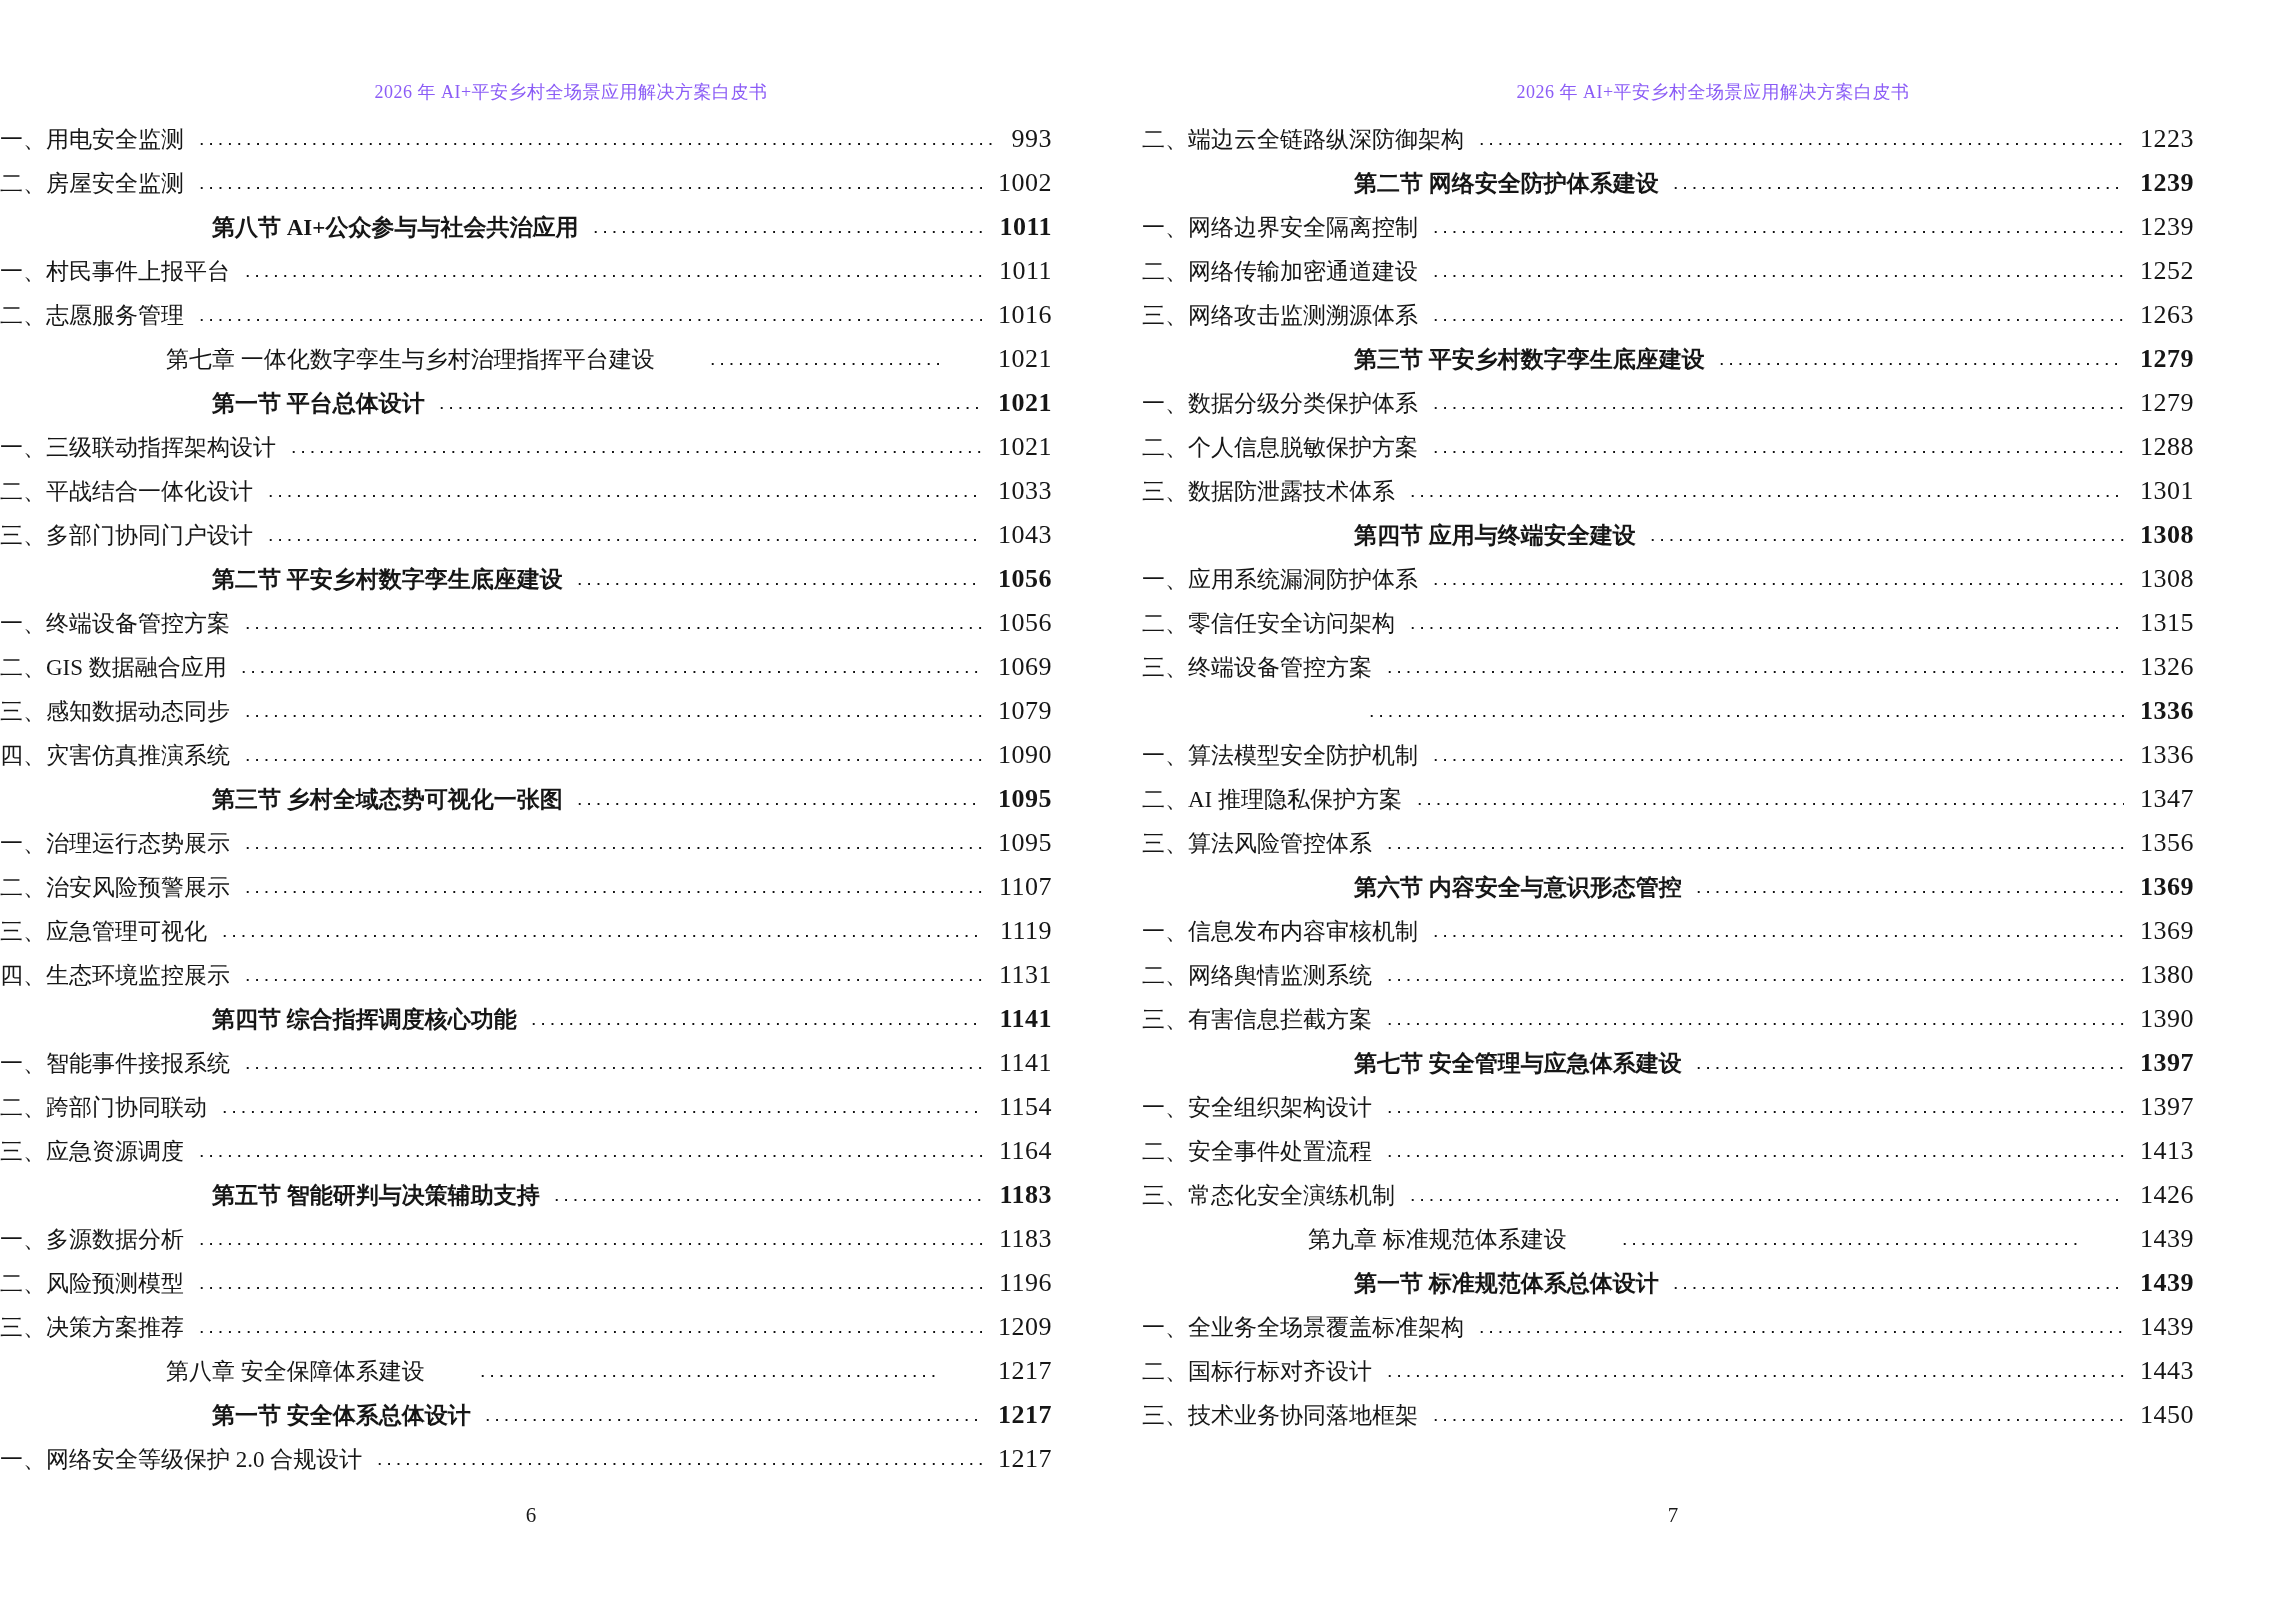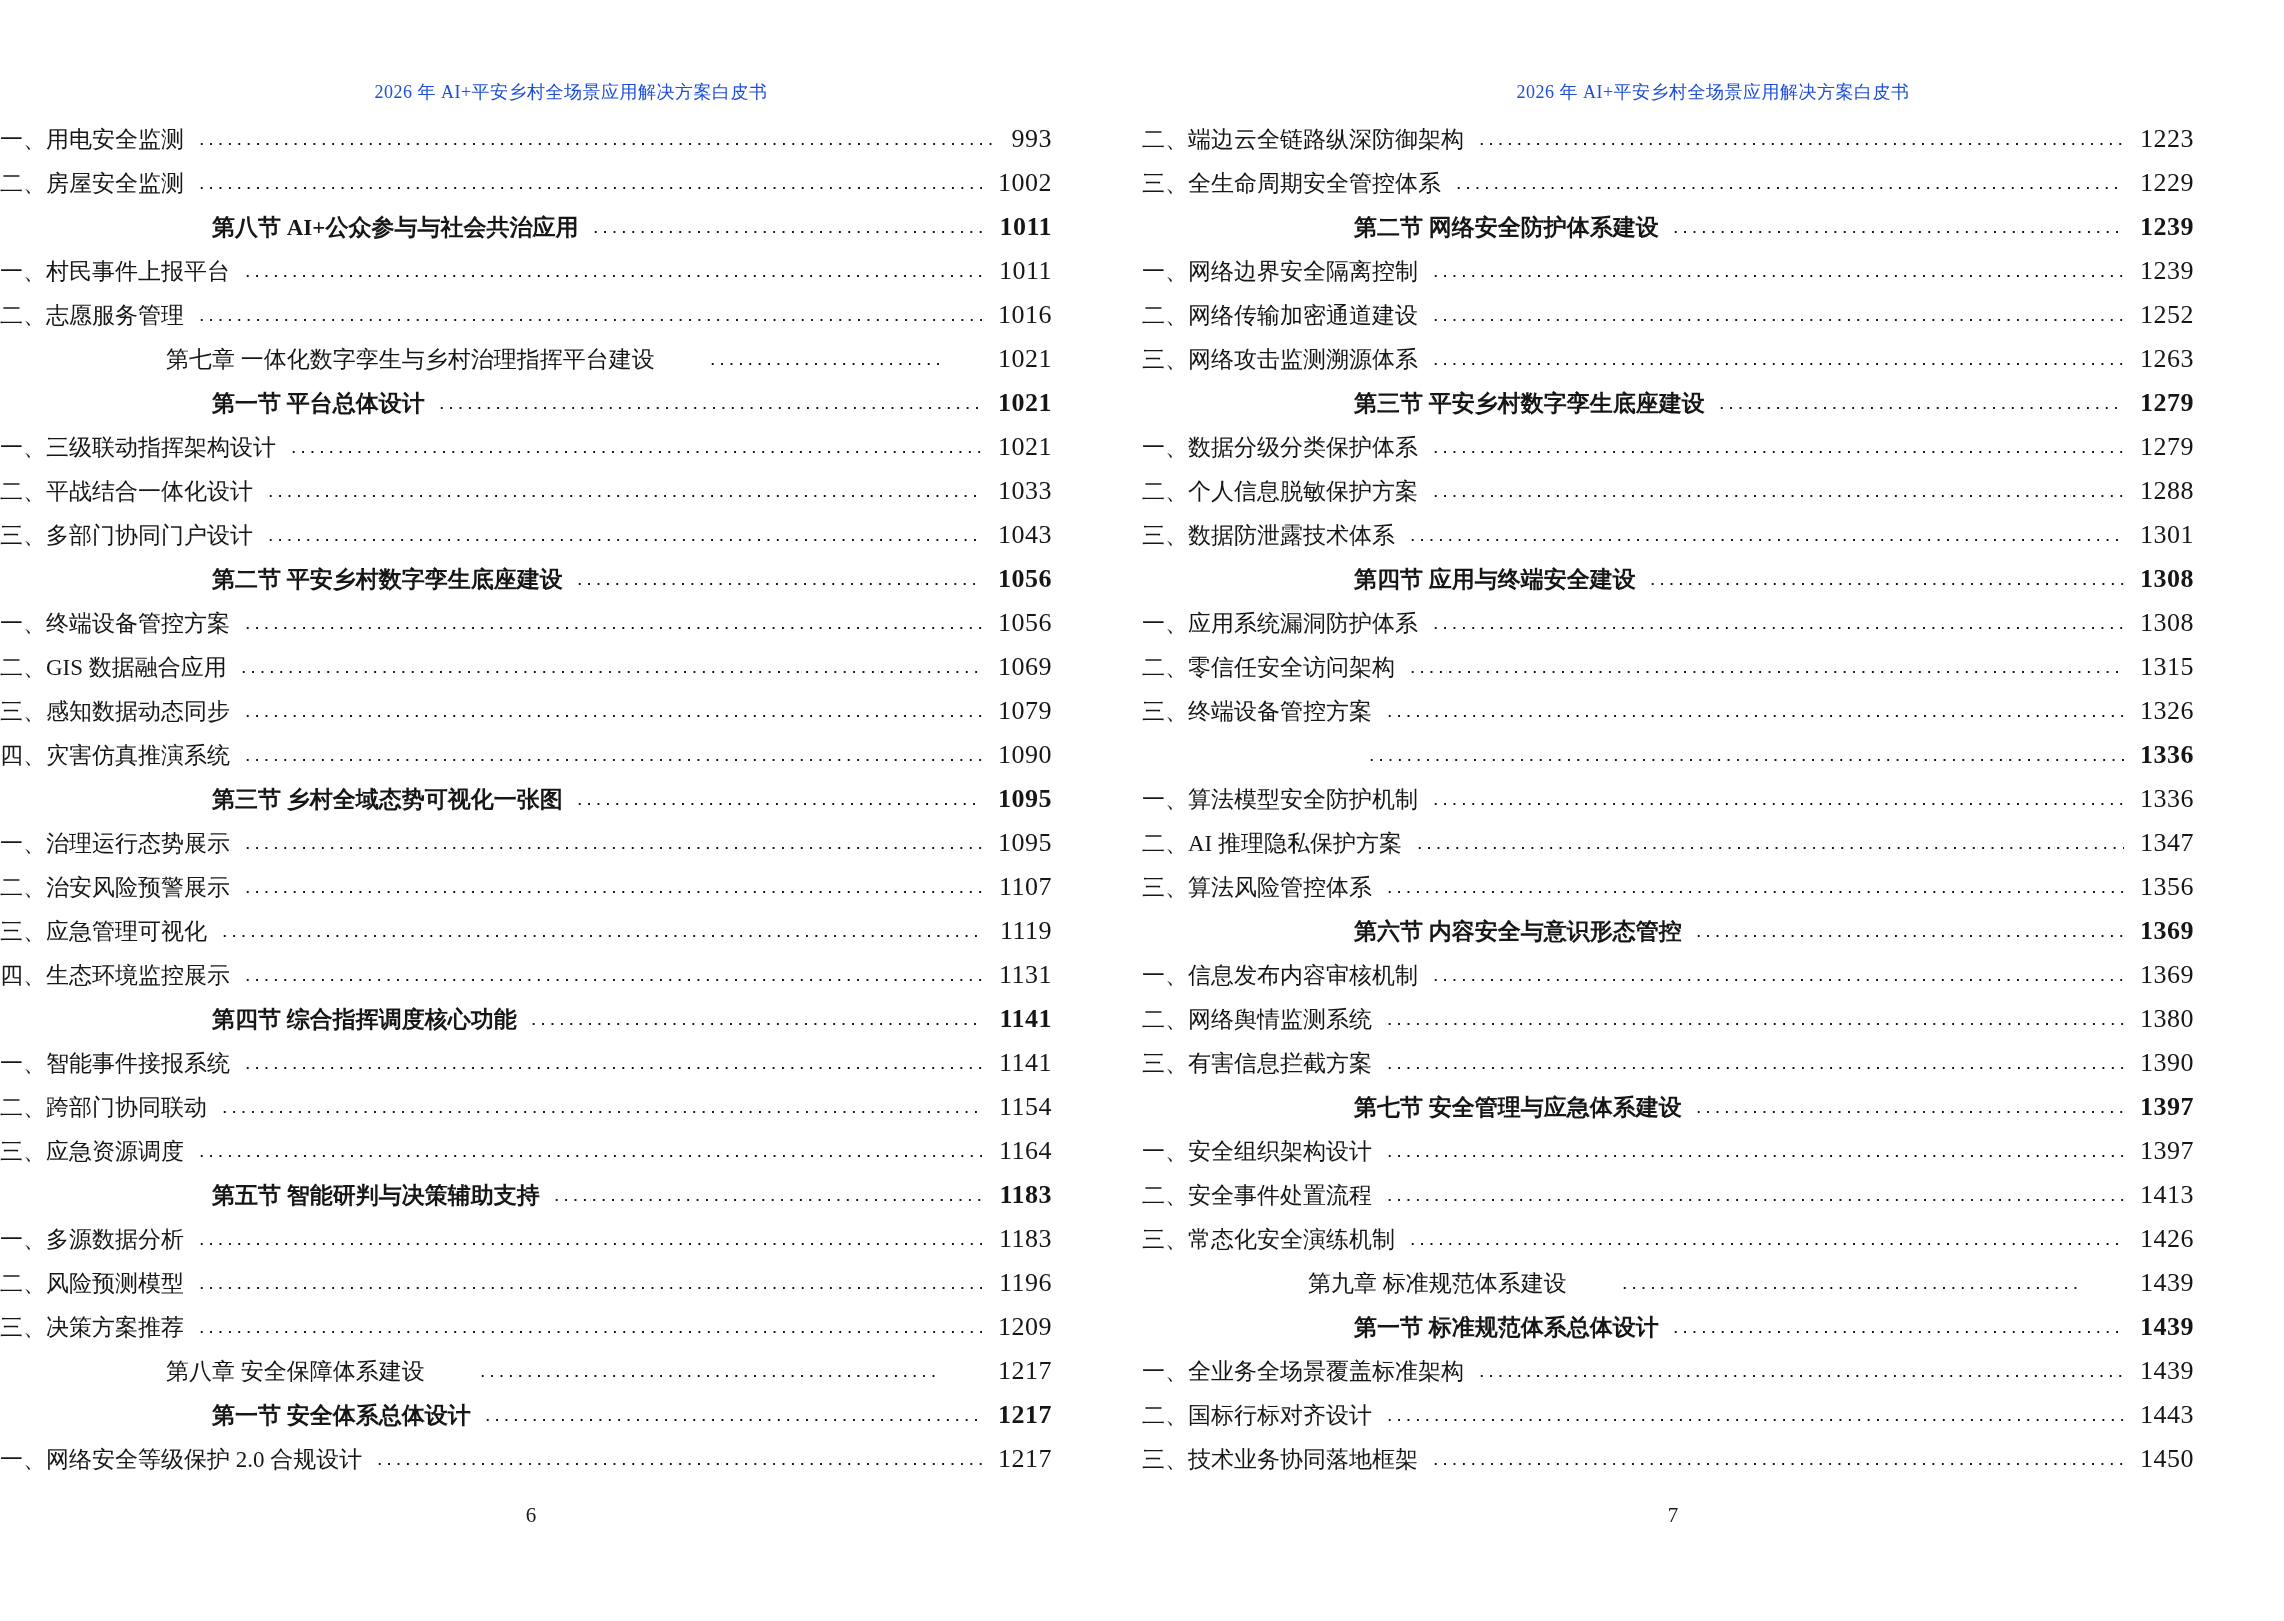--- a/index.html
+++ b/index.html
@@ -5,21 +5,21 @@
   html,body{margin:0;padding:0;background:#ffffff;}
   .canvas{
     position:relative;width:2284px;height:1622px;background:#ffffff;overflow:hidden;
     font-family:"Liberation Serif","DejaVu Serif",serif;color:#161616;
   }
   .page{position:absolute;top:0;width:1142px;height:1622px;background:#ffffff;}
   #page-left{left:0;}
   #page-right{left:1142px;}
   .page-header{
     position:absolute;top:80px;left:0;width:100%;text-align:center;
-    font-size:18px;letter-spacing:0.5px;white-space:pre;color:#1d4ed8;
+    font-size:18px;letter-spacing:0.5px;white-space:pre;color:#8b5cf6;
   }
   .toc{position:absolute;top:117px;left:0;right:0;}
   .row{
     display:flex;align-items:baseline;height:44px;line-height:44px;
     padding-right:90px;box-sizing:border-box;
   }
   .row .title{white-space:pre;font-size:23px;}
   .lvl-chapter{padding-left:166px;gap:41px;}
   .lvl-section{padding-left:212px;font-weight:bold;}
   .lvl-item{}
@@ -202,25 +202,20 @@
   </section>
 
   <section class="page" id="page-right">
     <header class="page-header">2026 年 AI+平安乡村全场景应用解决方案白皮书</header>
     <div class="toc" id="toc-1">
         <div class="row lvl-item">
           <span class="title">二、端边云全链路纵深防御架构</span>
           <span class="leader"></span>
           <span class="num">1223</span>
         </div>
-        <div class="row lvl-item">
-          <span class="title">三、全生命周期安全管控体系</span>
-          <span class="leader"></span>
-          <span class="num">1229</span>
-        </div>
         <div class="row lvl-section">
           <span class="title">第二节 网络安全防护体系建设</span>
           <span class="leader"></span>
           <span class="num">1239</span>
         </div>
         <div class="row lvl-item">
           <span class="title">一、网络边界安全隔离控制</span>
           <span class="leader"></span>
           <span class="num">1239</span>
         </div>

